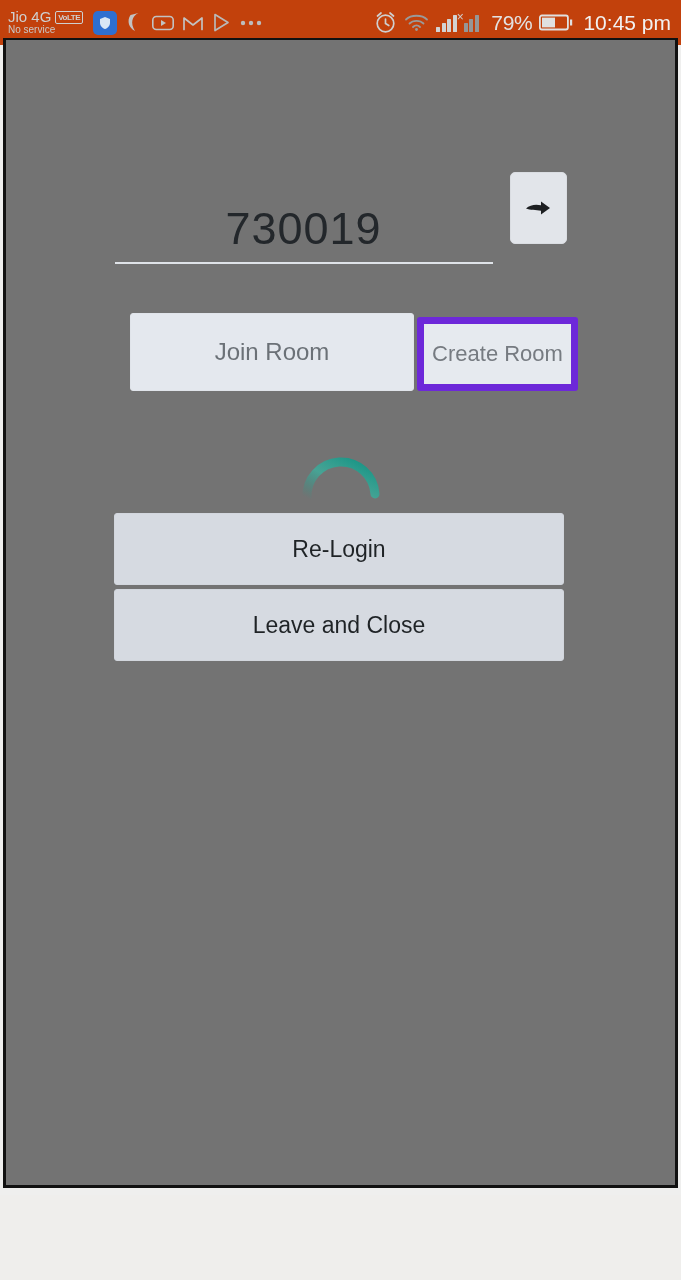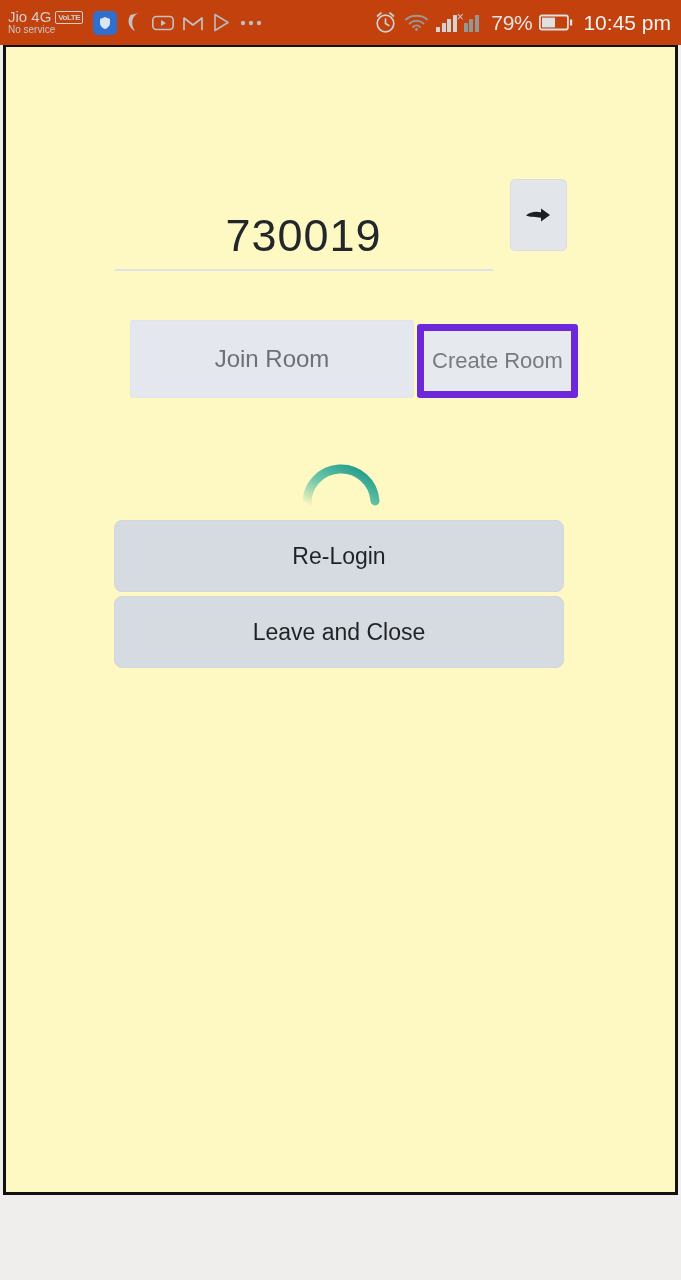--- a/index.html
+++ b/index.html
@@ -100,24 +100,24 @@
     top: -3px; left: -7px;
     font-size: 12px;
     color: #d0d0d0;
     line-height: 1;
   }
 
   
   .app-frame {
     position: absolute;
     left: 3px;
-    top: 45px;
+    top: 38px;
     width: 675px;
     height: 1150px;
-    background: #fef9c3;
+    background: #737373;
     border: 3px solid #111111;
     border-top: 2px solid #111111;
     box-sizing: border-box;
   }
   .app-content {
     position: relative;
     width: 100%;
     height: 100%;
   }
 
@@ -219,21 +219,21 @@
     position: absolute;
     left: 108px;
     top: 473px;
     width: 450px;
   }
   .btn-action {
     width: 450px;
     height: 72px;
     background: #d6dae1;
     border: 1px solid #d2d6dd;
-    border-radius: 8px;
+    border-radius: 3px;
     display: flex;
     align-items: center;
     justify-content: center;
     font-size: 23px;
     color: #1f2326;
     box-sizing: border-box;
   }
   .btn-action + .btn-action { margin-top: 4px; }
 
   

